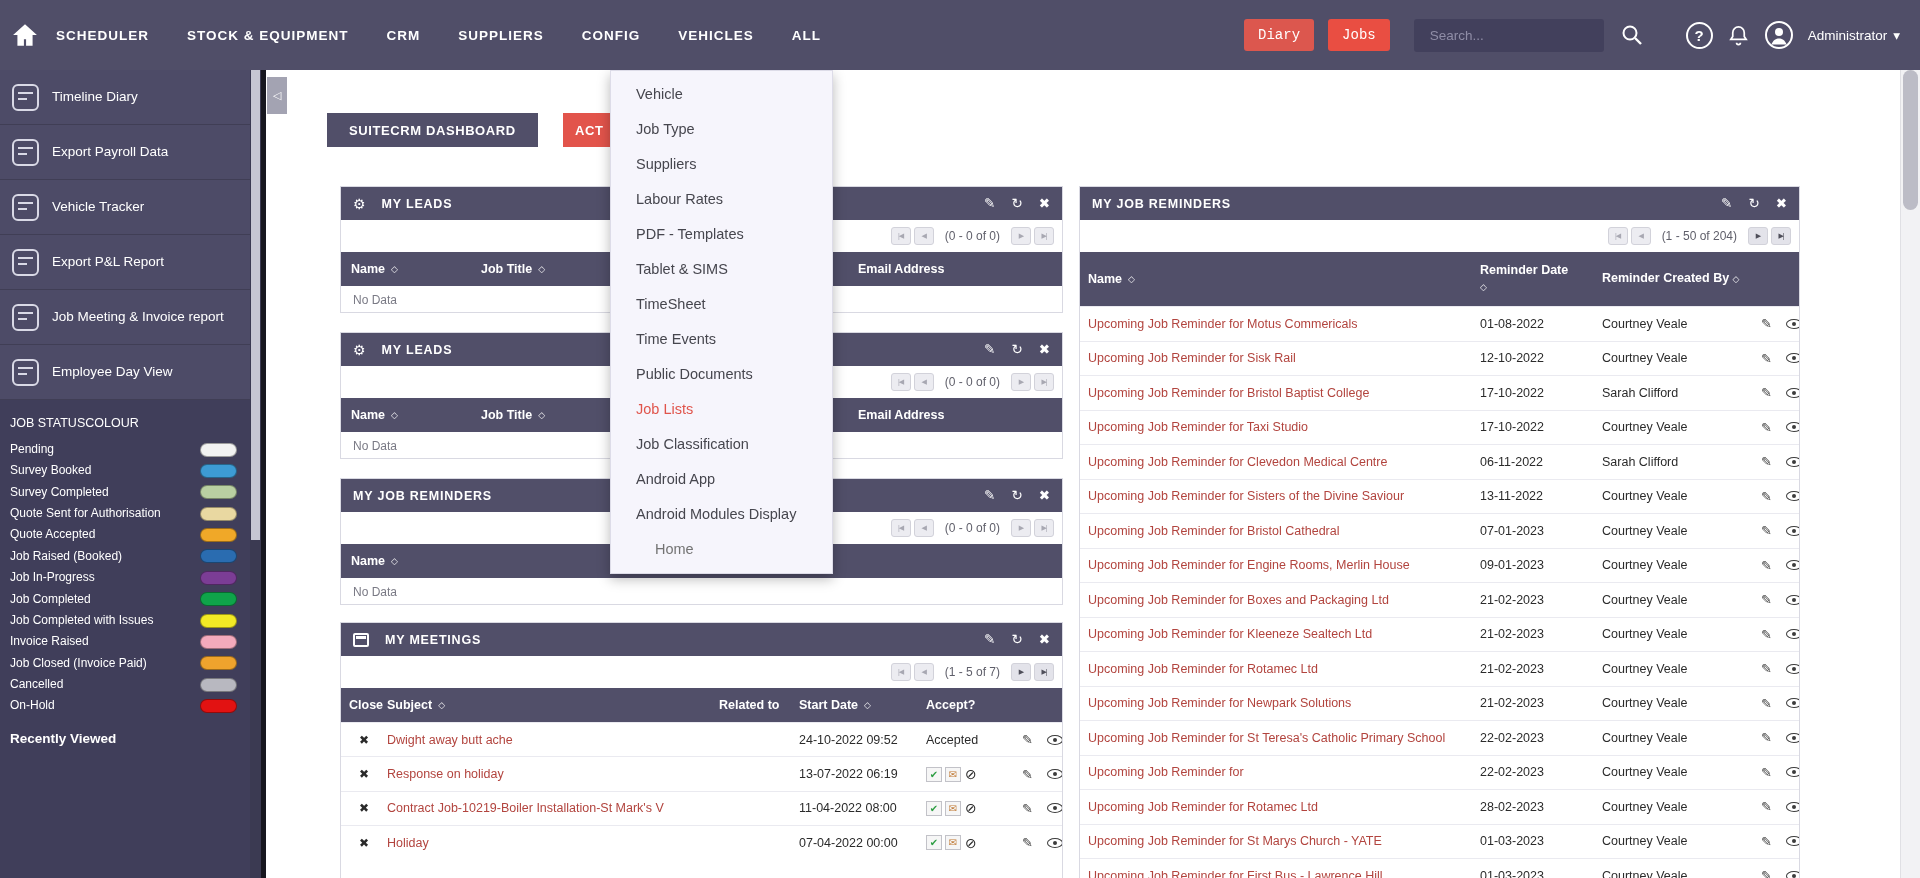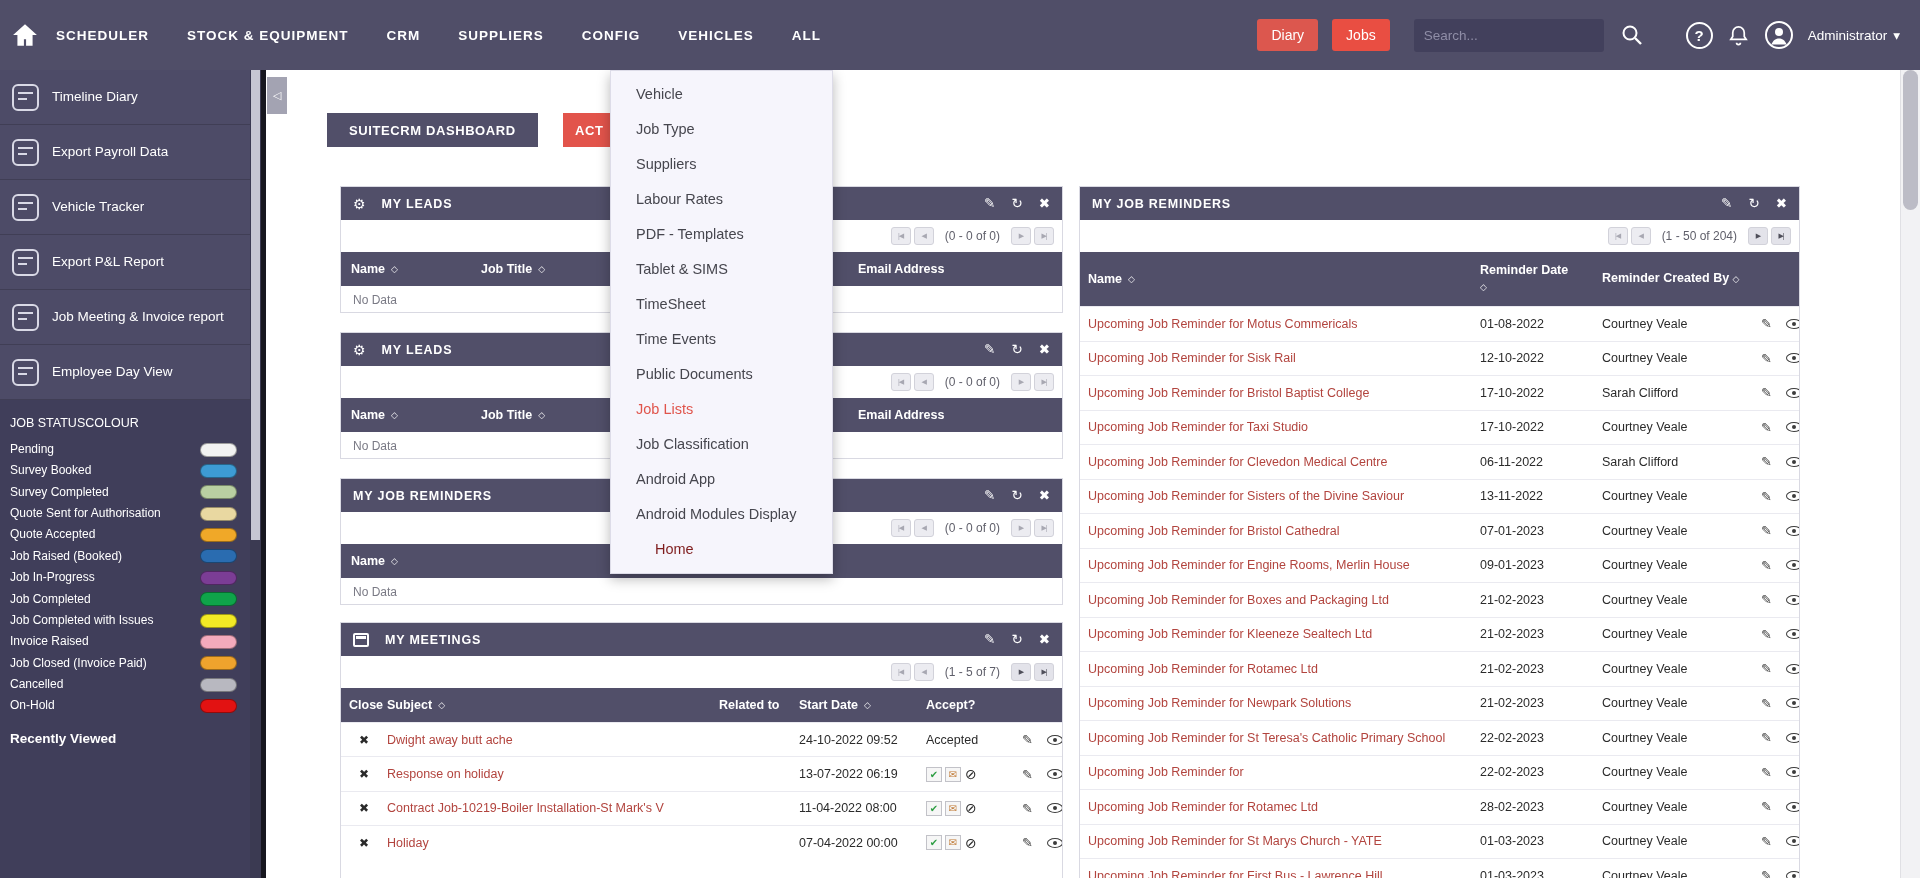--- a/index.html
+++ b/index.html
@@ -23,24 +23,24 @@
 .i-caret::before{content:"\25BE"}
 .i-q::before{content:"?"}
 .dia::before{content:"\25C7"}
 
 
 .topnav{position:absolute;left:0;top:0;width:1920px;height:70px;background:#504e68;display:flex;align-items:center;padding:0 20px 0 12px;z-index:90}
 .home{display:flex;align-items:center;margin-right:16px;cursor:pointer}
 .navlinks{display:flex;align-items:center;gap:38px;margin-left:2px}
 .navitem{color:#fff;font-size:13.5px;font-weight:bold;letter-spacing:1px;cursor:pointer;white-space:nowrap}
 .nav-right{margin-left:auto;display:flex;align-items:center;gap:14px}
-.btn-red{border:none;color:#fff;font-size:14px;padding:8px 14px;border-radius:3px;cursor:pointer;font-family:Liberation Sans, sans-serif}
+.btn-red{border:none;color:#fff;font-size:14px;padding:8px 14px;border-radius:3px;cursor:pointer;font-family:Liberation Mono, monospace}
 .btn-diary{background:#dc574e}
 .btn-jobs{background:#e94e42}
-.search-box{width:190px;height:33px;background:#42405c;border-radius:3px;display:flex;align-items:center;padding:0 10px;margin-left:10px}
+.search-box{width:190px;height:33px;background:#42405c;border-radius:3px;display:flex;align-items:center;padding:0 16px;margin-left:10px}
 .search-box input{background:transparent;border:none;outline:none;color:#cfcfdd;font-size:13.5px;width:100%;font-family:inherit}
 .search-box input::placeholder{color:#8f8da6}
 .mag{margin-left:2px;cursor:pointer;display:flex}
 .help-circle{width:27px;height:27px;border:2.5px solid #fff;border-radius:50%;color:#fff;font-weight:bold;font-size:15px;display:flex;align-items:center;justify-content:center;margin-left:28px;cursor:pointer}
 .bell{display:flex;cursor:pointer}
 .avatar{display:flex;cursor:pointer}
 .admin{color:#fff;font-size:13.5px;display:flex;align-items:center;gap:6px;cursor:pointer}
 
 
 .sidebar{position:absolute;left:0;top:70px;width:250px;height:808px;background:#4d4b67;display:flex;flex-direction:column;overflow:hidden}
@@ -645,18 +645,18 @@
     <div class="menu-item" style="color: rgb(70, 70, 78);">Labour Rates</div>
     <div class="menu-item" style="color: rgb(70, 70, 78);">PDF - Templates</div>
     <div class="menu-item" style="color: rgb(70, 70, 78);">Tablet &amp; SIMS</div>
     <div class="menu-item" style="color: rgb(70, 70, 78);">TimeSheet</div>
     <div class="menu-item" style="color: rgb(70, 70, 78);">Time Events</div>
     <div class="menu-item" style="color: rgb(70, 70, 78);">Public Documents</div>
     <div class="menu-item" style="color: rgb(224, 84, 75);">Job Lists</div>
     <div class="menu-item" style="color: rgb(70, 70, 78);">Job Classification</div>
     <div class="menu-item" style="color: rgb(70, 70, 78);">Android App</div>
     <div class="menu-item" style="color: rgb(70, 70, 78);">Android Modules Display</div>
-    <div class="menu-item" style="color: #7f1d1d; padding-left: 44px;">Home</div>
+    <div class="menu-item" style="color: #737373; padding-left: 44px;">Home</div>
 </div>
 
 <div class="page-scroll">
     <div class="page-thumb"></div>
   </div>
 
 </body></html>

